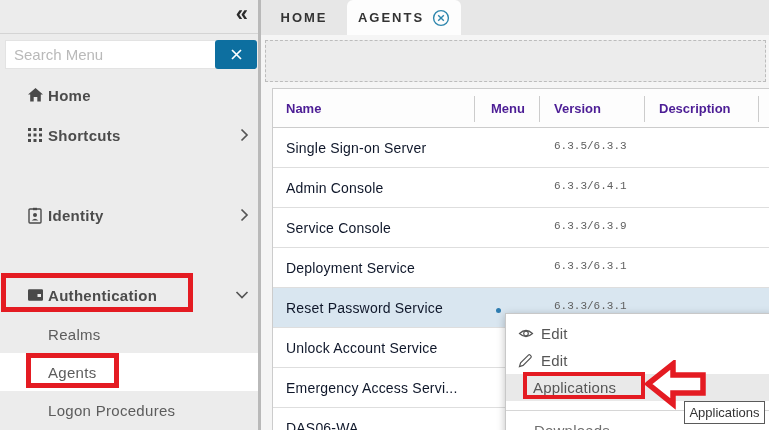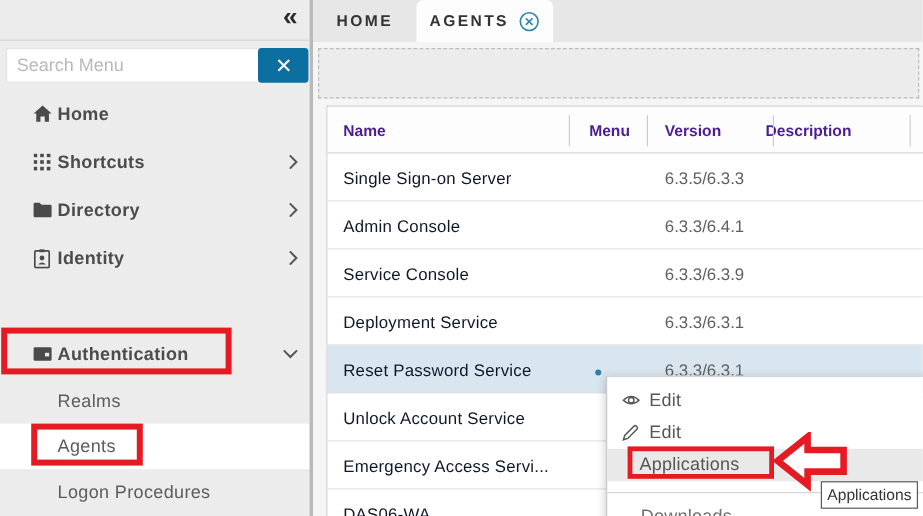--- a/index.html
+++ b/index.html
@@ -27,26 +27,26 @@
   .content { position:absolute; left:261px; top:0; width:508px; height:430px; background:#f5f5f5; }
   .tabbar { position:absolute; left:0; top:0; width:508px; height:35px; background:#e7e7e7; display:flex; }
   .tab { height:35px; display:flex; align-items:center; justify-content:center; font-size:13px; font-weight:700; letter-spacing:2px; color:#333; cursor:pointer; }
   .tab.home { width:86px; }
   .tab.agents { width:114px; background:#fdfdfd; border-radius:6px 6px 0 0; gap:8px; }
   .dashedbox { position:absolute; left:4px; top:40px; width:501px; height:42px; background:#ececec; border:1px dashed #bcbcbc; }
 
   .table { position:absolute; left:11px; top:88px; width:500px; height:342px; background:#fff; border-left:1px solid #ccc; border-top:1px solid #ccc; }
   .thead { position:relative; height:39px; border-bottom:1px solid #ccc; background:#fdfdfd; }
   .th { position:absolute; top:12px; font-size:13px; font-weight:700; color:#4c1d95; }
-  .th.c-name { left:13px; } .th.c-menu { left:218px; } .th.c-version { left:281px; } .th.c-desc { left:365px; }
+  .th.c-name { left:13px; } .th.c-menu { left:218px; } .th.c-version { left:281px; } .th.c-desc { left:386px; }
   .vsep { position:absolute; top:7px; width:1px; height:26px; background:#ccc; }
   .trow { position:relative; height:40px; border-bottom:1px solid #dedede; background:#fff; cursor:pointer; }
   .trow.hl { background:#d9e6f0; }
   .tname { position:absolute; left:13px; top:12px; font-size:14px; color:#0f172a; letter-spacing:.2px; }
-  .tver  { position:absolute; left:281px; top:12px; font-size:14px; color:#5e5e5e; }
+  .tver  { position:absolute; left:281px; top:12px; font-size:11px; color:#5e5e5e;font-family:Liberation Mono, monospace; }
   .mdot { position:absolute; left:223px; top:20px; width:5px; height:5px; border-radius:50%; background:#2e7cb0; }
 
   
   .ctxmenu { position:absolute; left:505px; top:313px; width:270px; height:140px; background:#fff; border:1px solid #c8c8c8; box-shadow:0 2px 8px rgba(0,0,0,.25); z-index:4; }
   .mitem { position:absolute; left:0; width:268px; height:27px; display:flex; align-items:center; cursor:pointer; font-size:15px; color:#565656; letter-spacing:.2px; }
   .mitem .micon { position:absolute; left:12px; width:16px; height:16px; display:flex; align-items:center; }
   .mitem .mlbl { position:absolute; left:35px; }
   .mitem.view { top:6px; } .mitem.edit { top:33px; }
   .mitem.apps { top:60px; background:#e9e9e9; }
   .mitem.apps .mlbl { left:27px; }
@@ -104,33 +104,20 @@
       </svg>
     </span>
     <span class="lbl">Shortcuts</span>
     <span class="chev">
       <svg width="9" height="14" viewBox="0 0 9 14">
           <polyline points="1.5,1.5 7,7 1.5,12.5" stroke="#555" stroke-width="1.7" fill="none"></polyline>
         </svg>
     </span>
   </div>
 
-  <div class="nav-item" style="top:155px">
-    <span class="nicon">
-      <svg width="17" height="14" viewBox="0 0 17 14">
-          <path d="M1 2 a1 1 0 0 1 1-1 h4 l1.6 1.7 h7.4 a1 1 0 0 1 1 1 V12 a1 1 0 0 1 -1 1 H2 a1 1 0 0 1 -1-1 Z" fill="#4a4a4a"></path>
-        </svg>
-    </span>
-    <span class="lbl">Directory</span>
-    <span class="chev">
-      <svg width="9" height="14" viewBox="0 0 9 14">
-          <polyline points="1.5,1.5 7,7 1.5,12.5" stroke="#555" stroke-width="1.7" fill="none"></polyline>
-        </svg>
-    </span>
-  </div>
 
   <div class="nav-item" style="top:195px">
     <span class="nicon">
       <svg width="14" height="17" viewBox="0 0 14 17">
         <rect x="1" y="2" width="12" height="14" rx="1" fill="none" stroke="#4a4a4a" stroke-width="1.4"></rect>
         <rect x="5" y="0.8" width="4" height="2.4" fill="#4a4a4a"></rect>
         <circle cx="7" cy="8" r="2" fill="#4a4a4a"></circle>
         <path d="M3.7 13.5 q3.3 -3.6 6.6 0 Z" fill="#4a4a4a"></path>
       </svg>
     </span>

